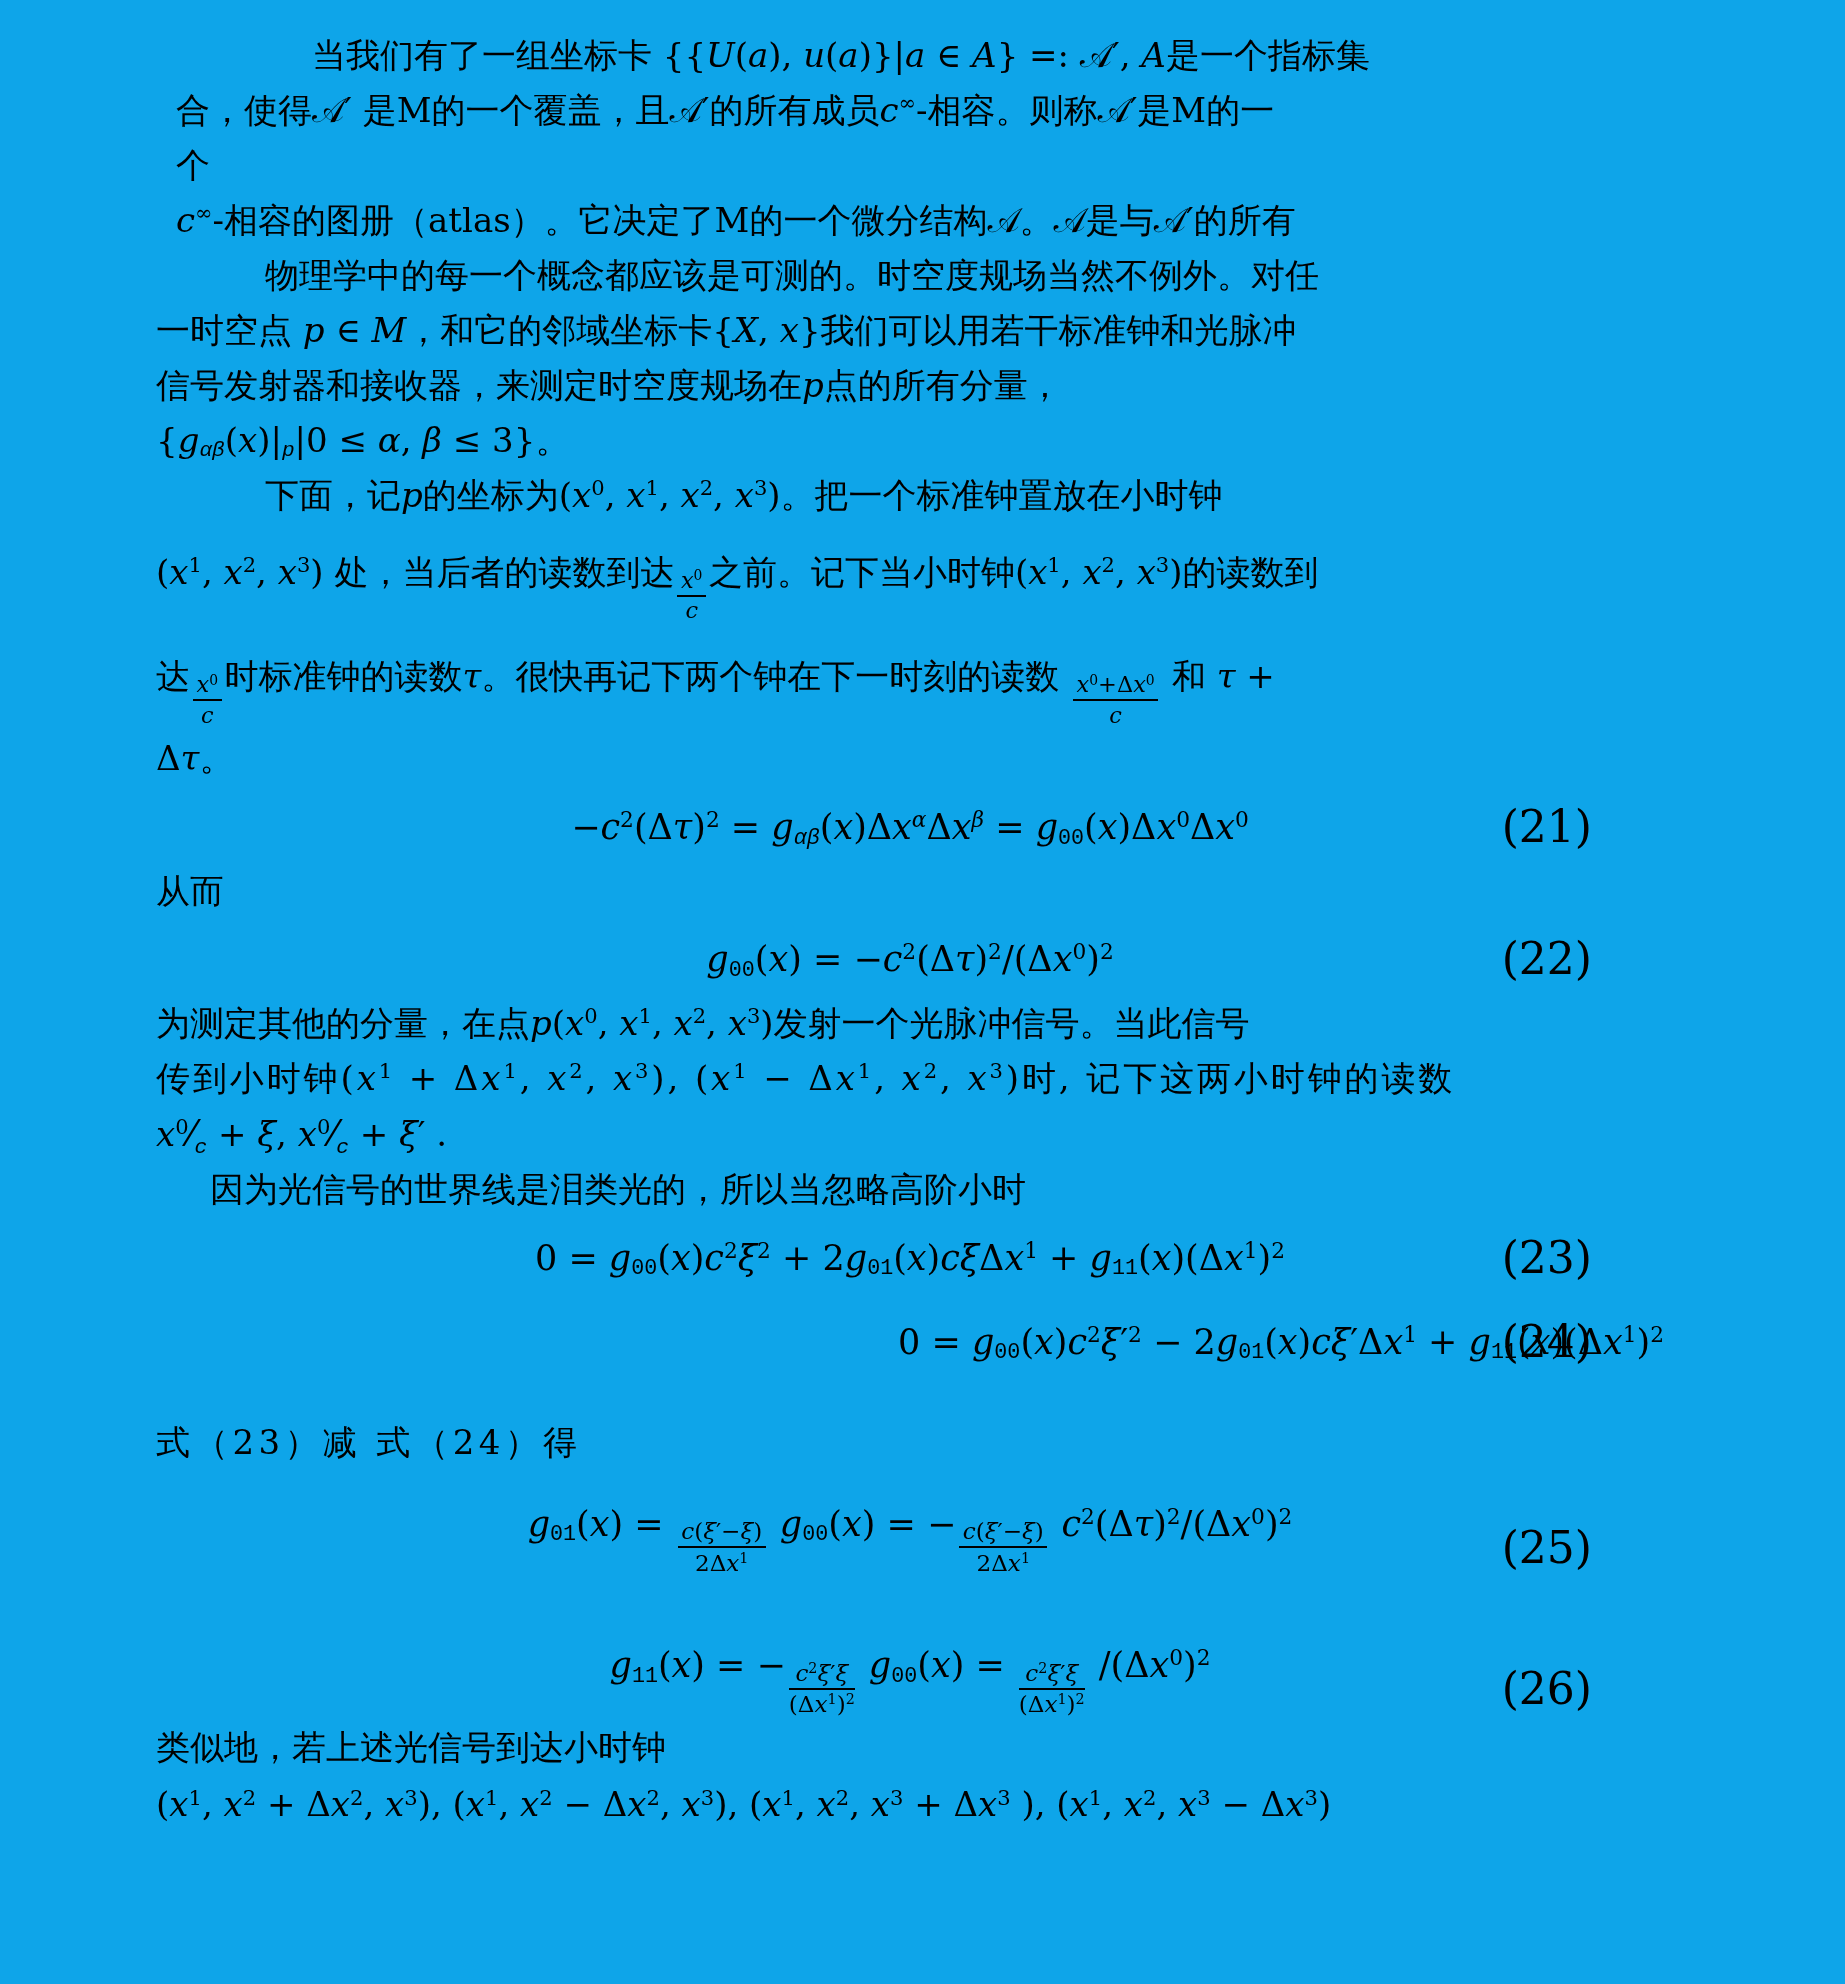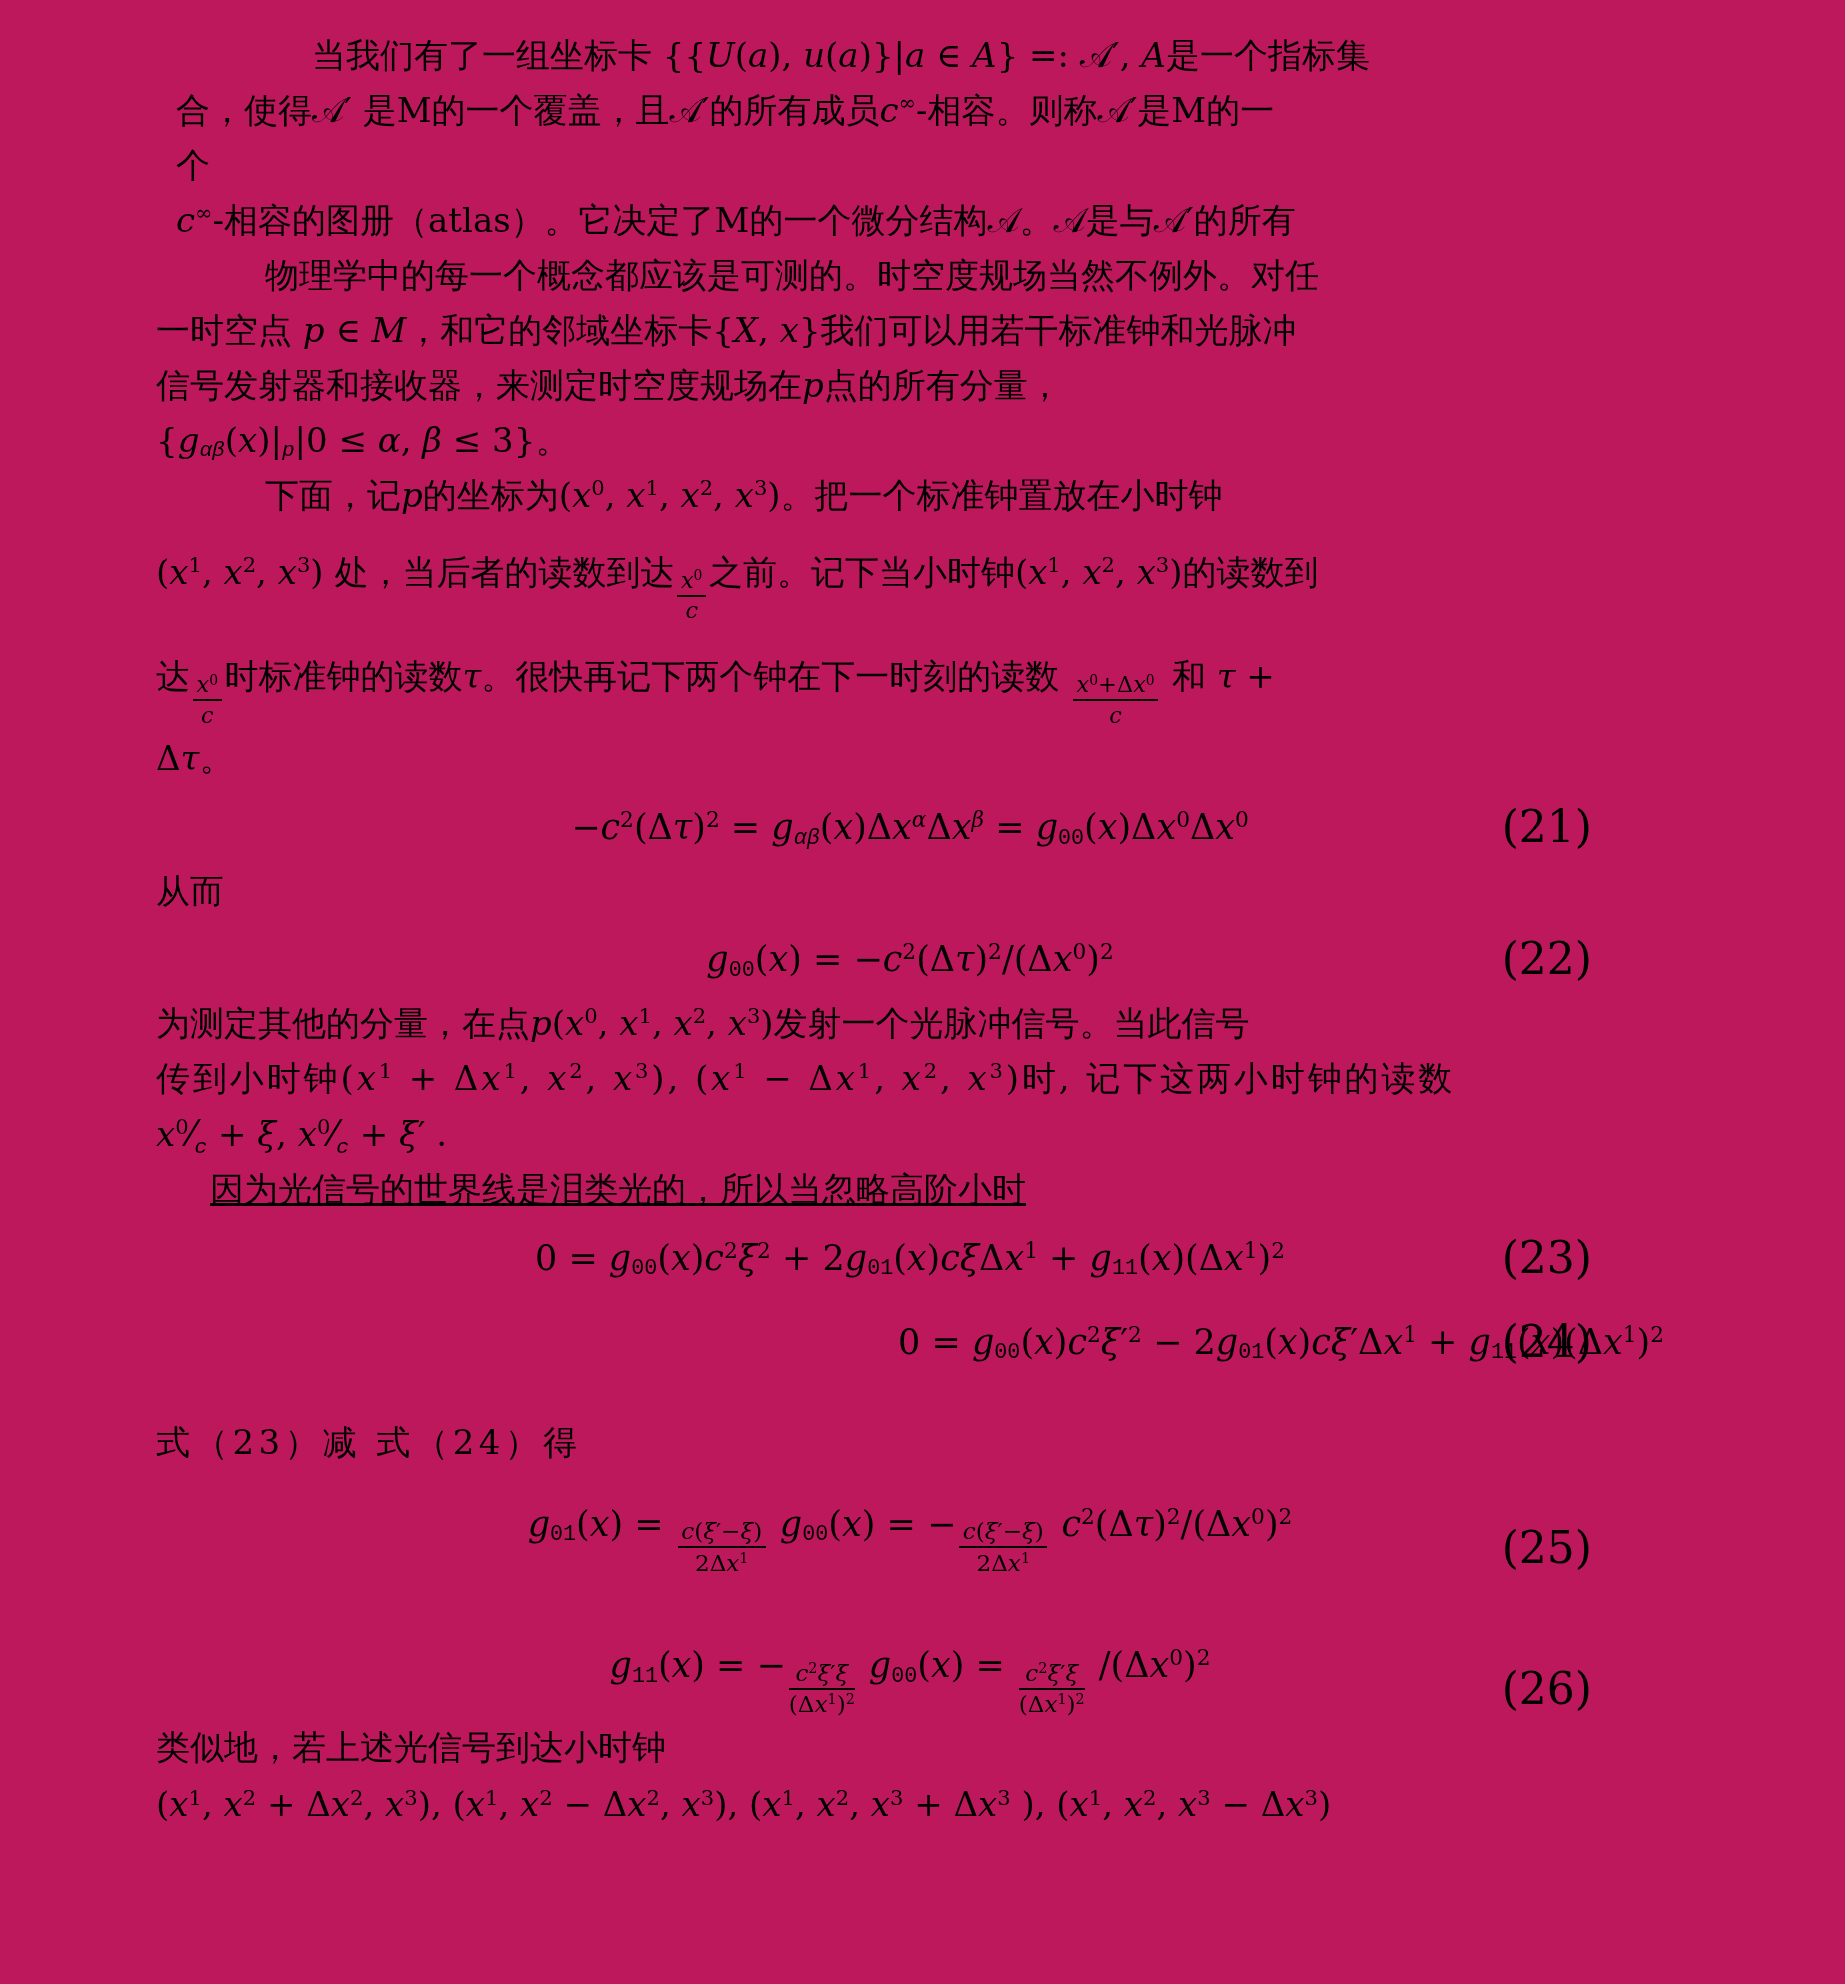--- a/index.html
+++ b/index.html
@@ -2,36 +2,36 @@
 <html style="font-size:11.6px"><head>
 <meta charset="utf-8">
 <style>
   html,body{margin:0;padding:0;background:#ffffff;}
   .page{
     position:relative;
     width:1845px;
     height:1985px;
     box-sizing:border-box;
     padding:27.5px 181px 14.5px 156px;
-    background:#be185d;
+    background:#0ea5e9;
     color:#000000;
     font-family:"DejaVu Serif","Liberation Serif",serif;
     font-size:34px;
     line-height:55px;
     overflow:hidden;
   }
   .line{white-space:nowrap;}
   i{font-style:italic;}
   sup,sub{font-size:0.62em;line-height:0;position:relative;vertical-align:baseline;}
   sup{top:-0.55em;}
   sub{bottom:-0.22em;font-family:Liberation Mono, monospace;}
   .para1{margin-left:20px;}
   .indent-lg{text-indent:136px;}
   .indent-md{text-indent:109px;}
-  .indent-sm{text-indent:54px;text-decoration:underline;}
+  .indent-sm{text-indent:54px;}
   .heading{margin-top:26px;margin-left:185px;}
   .tall{line-height:74px;}
   .taller{line-height:81px;}
   .spread{letter-spacing:2.9px;}
   .frac{display:inline-block;vertical-align:middle;text-align:center;font-size:0.66em;line-height:1.15;position:relative;top:-0.12em;margin:0 2.9px;}
   .frac .num{display:block;border-bottom:2.9px solid #000;padding:0 3.6px 1.4px 3.6px;margin-top:48px;}
   .frac .den{display:block;padding-top:1.4px;}
   .sfrac .fsl{font-size:1.05em;}
   .sfrac sub{bottom:-0.35em;}
   .eq{position:relative;text-align:center;font-size:35px;line-height:62px;}

